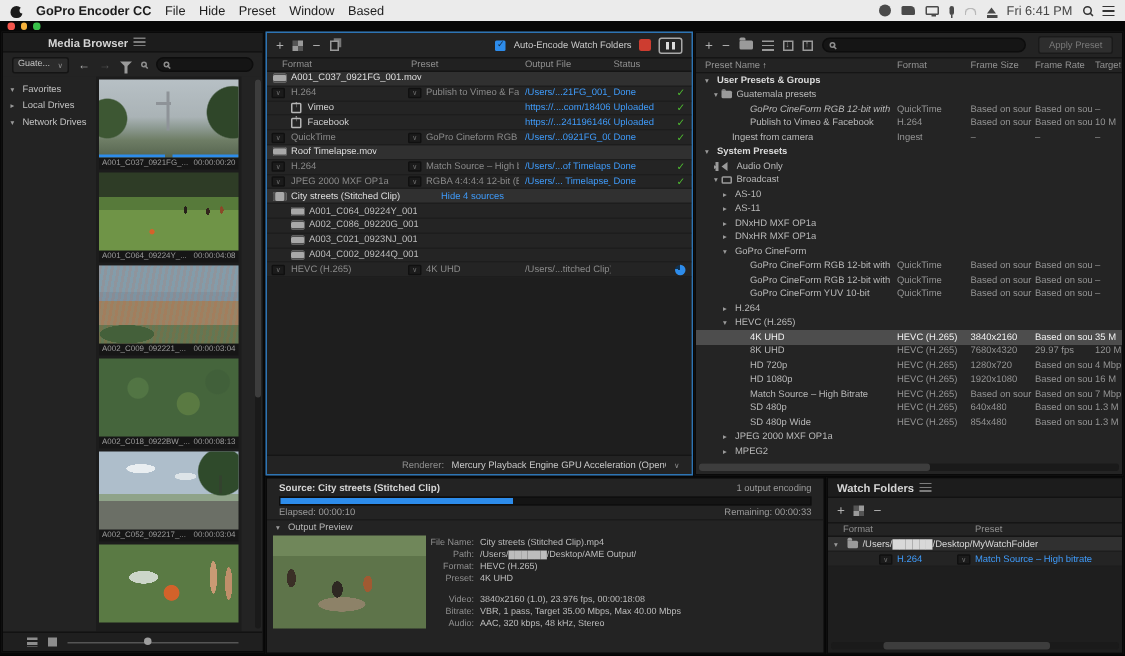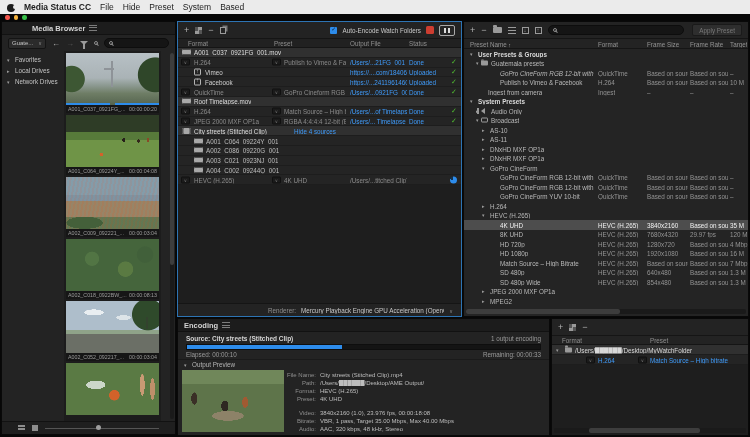--- a/index.html
+++ b/index.html
@@ -248,27 +248,38 @@
     radial-gradient(ellipse 6px 9px at 42% 58%, #2e2822 0 60%, transparent 61%),
     radial-gradient(ellipse 5px 9px at 62% 52%, #a05a32 0 60%, transparent 61%),
     radial-gradient(ellipse 26px 8px at 45% 74%, #8d8268 0 60%, transparent 61%),
     linear-gradient(180deg,#70875a 0 22%,#5e744a 22% 100%);}
 </style>
 </head>
 <body>
 
 <div class="menubar">
   <span class="apple"></span>
-  <span class="appname">Media Status CC</span>
+  <span class="appname">GoPro Encoder CC</span>
   <span>File</span>
   <span>Hide</span>
   <span>Preset</span>
-  <span>System</span>
+  <span>Window</span>
   <span>Based</span>
   <span class="sp"></span>
+  <span class="mstat">
+    <i class="mi mi-circ"></i>
+    <i class="mi mi-van"></i>
+    <i class="mi mi-disp"></i>
+    <i class="mi mi-mic"></i>
+    <i class="mi mi-wifi"></i>
+    <i class="mi mi-ej"></i>
+    <span>Fri 6:41 PM</span>
+    <i class="mi mi-mag"></i>
+    <i class="mi mi-list"></i>
+  </span>
 </div>
 
 <div class="workspace">
   <span class="lights">
       <i class="lt-r"></i>
       <i class="lt-y"></i>
       <i class="lt-g"></i>
     </span>
 
   <div class="panel" id="media-browser">
@@ -652,24 +663,20 @@
           <span class="ptw c x18"></span>
           <span class="pname n26">MPEG2</span>
         </div>
       <div class="hscroll">
           <i class="hs-pb"></i>
         </div>
     </div>
   </div>
 
   <div class="panel" id="encoding">
-    <div class="tabbar">
-      <span class="tab-title">Encoding</span>
-      <span class="pmenu"></span>
-    </div>
     <div class="enc-row1">
       <span class="enc-src">Source: City streets (Stitched Clip)</span>
       <span class="enc-count">1 output encoding</span>
     </div>
     <div class="enc-bar">
         <i style="width: 44%;"></i>
       </div>
     <div class="enc-row2">
       <span>Elapsed: 00:00:10</span>
       <span>Remaining: 00:00:33</span>
@@ -707,20 +714,24 @@
           </div>
         <div class="d-row">
             <span class="d-label">Audio:</span>
             <span class="d-val">AAC, 320 kbps, 48 kHz, Stereo</span>
           </div>
       </div>
     </div>
   </div>
 
   <div class="panel" id="watch-folders">
+    <div class="tabbar">
+      <span class="tab-title">Watch Folders</span>
+      <span class="pmenu"></span>
+    </div>
     <div class="toolbar">
       <span class="tb tb-plus"></span>
       <span class="tb-grid"></span>
       <span class="tb tb-minus"></span>
     </div>
     <div class="wf-colheader">
       <span class="qc wfc1">Format</span>
       <span class="qc wfc2">Preset</span>
     </div>
     <div class="wf-row src">

